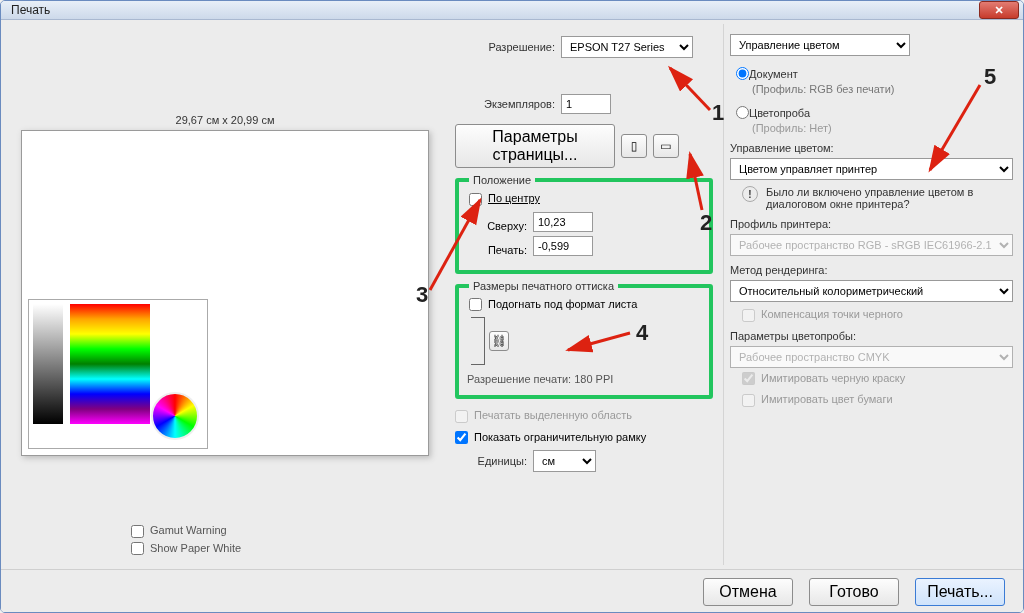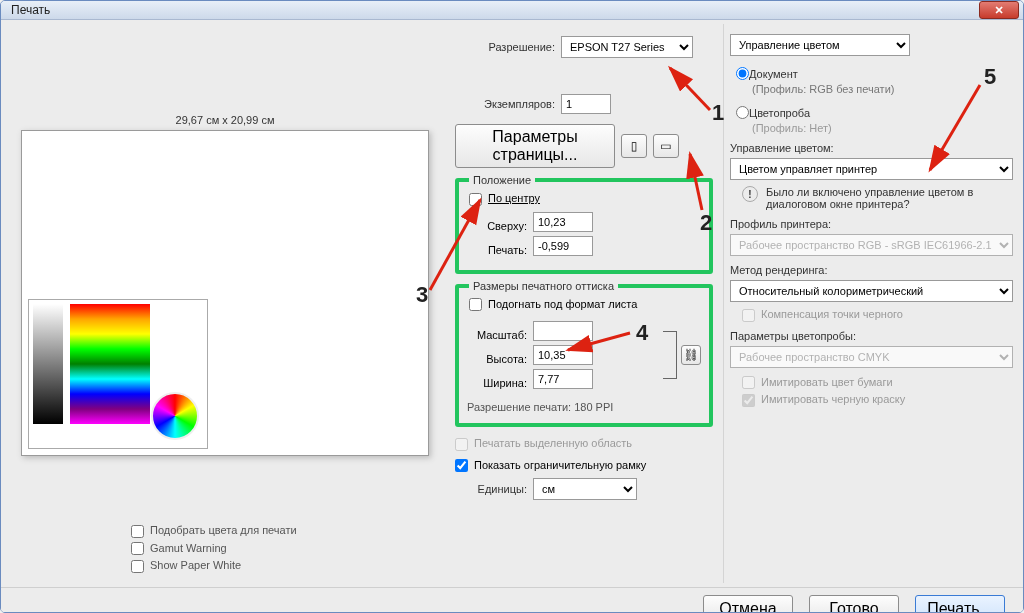--- a/index.html
+++ b/index.html
@@ -69,21 +69,20 @@
       <div class="col-left">
         <div class="dim-label">29,67 см x 20,99 см</div>
         <div class="preview">
           <div class="sample">
             <span class="gs"></span>
             <span class="hue"></span>
             <span class="wheel"></span>
           </div>
         </div>
         <div class="checks">
-          <label><input type="checkbox" style=""><span>Подобрать цвета для печати</span></label>
           <label><input type="checkbox" style=""><span>Gamut Warning</span></label>
           <label><input type="checkbox" style=""><span>Show Paper White</span></label>
         </div>
       </div>
 
       <div class="col-mid">
         <div class="midspacer"></div>
         <div class="row">
           <label>Разрешение:</label>
           <select style="width:132px">
@@ -115,50 +114,36 @@
           <div class="sub-row">
             <label>Печать:</label>
             <input type="text" value="-0,599" style="">
           </div>
         </div>
 
         <div class="group">
           <span class="legend">Размеры печатного оттиска</span>
           <label style="display:block; margin:2px 0 6px 2px;"><input type="checkbox" style=""><span>Подогнать под формат листа</span></label>
           <div style="display:flex; align-items:center;">
-            <div style="flex:1">
-              <div class="sub-row">
-                <label>Масштаб:</label>
-                <input type="text" class="sel-hl" value="80" style="">
-              </div>
-              <div class="sub-row">
-                <label>Высота:</label>
-                <input type="text" value="10,35" style="">
-              </div>
-              <div class="sub-row">
-                <label>Ширина:</label>
-                <input type="text" value="7,77" style="">
-              </div>
-            </div>
             <div style="display:flex;align-items:center;">
               <span class="link-bracket"></span>
               <span class="iconbtn" style="width:20px;height:20px;margin-left:4px">
                   <span>⛓</span>
                 </span>
             </div>
           </div>
           <div class="note">Разрешение печати: 180 PPI</div>
         </div>
 
         <label style="display:block; margin:8px 0;" class="disabled"><input type="checkbox" disabled="" style=""><span>Печатать выделенную область</span></label>
         <label style="display:block; margin:6px 0;"><input type="checkbox" checked="" style=""><span>Показать ограничительную рамку</span></label>
 
         <div class="row">
           <label class="wide">Единицы:</label>
-          <select style="width:104px"><option>см</option></select>
+          <select style="width:63px"><option>см</option></select>
         </div>
       </div>
 
       <div class="col-right cm-panel">
         <div class="row">
           <select style="width:180px"><option>Управление цветом</option></select>
         </div>
         <div class="radio-row">
           <input type="radio" name="cm" checked="" style="">
           <span>Документ</span>
@@ -179,22 +164,22 @@
 
         <span class="cm-label">Профиль принтера:</span>
         <select class="full disabled" disabled=""><option>Рабочее пространство RGB - sRGB IEC61966-2.1</option></select>
 
         <span class="cm-label">Метод рендеринга:</span>
         <select class="full"><option>Относительный колориметрический</option></select>
         <label style="display:block; margin:6px 0 2px 12px;" class="disabled"><input type="checkbox" disabled="" style=""><span>Компенсация точки черного</span></label>
 
         <span class="cm-label">Параметры цветопробы:</span>
         <select class="full disabled" disabled=""><option>Рабочее пространство CMYK</option></select>
+        <label style="display:block; margin:4px 0 2px 12px;" class="disabled"><input type="checkbox" checked="" disabled="" style=""><span>Имитировать черную краску</span></label>
         <label style="display:block; margin:8px 0 2px 12px;" class="disabled"><input type="checkbox" disabled="" style=""><span>Имитировать цвет бумаги</span></label>
-        <label style="display:block; margin:4px 0 2px 12px;" class="disabled"><input type="checkbox" checked="" disabled="" style=""><span>Имитировать черную краску</span></label>
       </div>
 
     </div>
 
     <div class="footer">
       <button class="btn">Отмена</button>
       <button class="btn">Готово</button>
       <button class="btn primary">Печать...</button>
     </div>
   </div>

